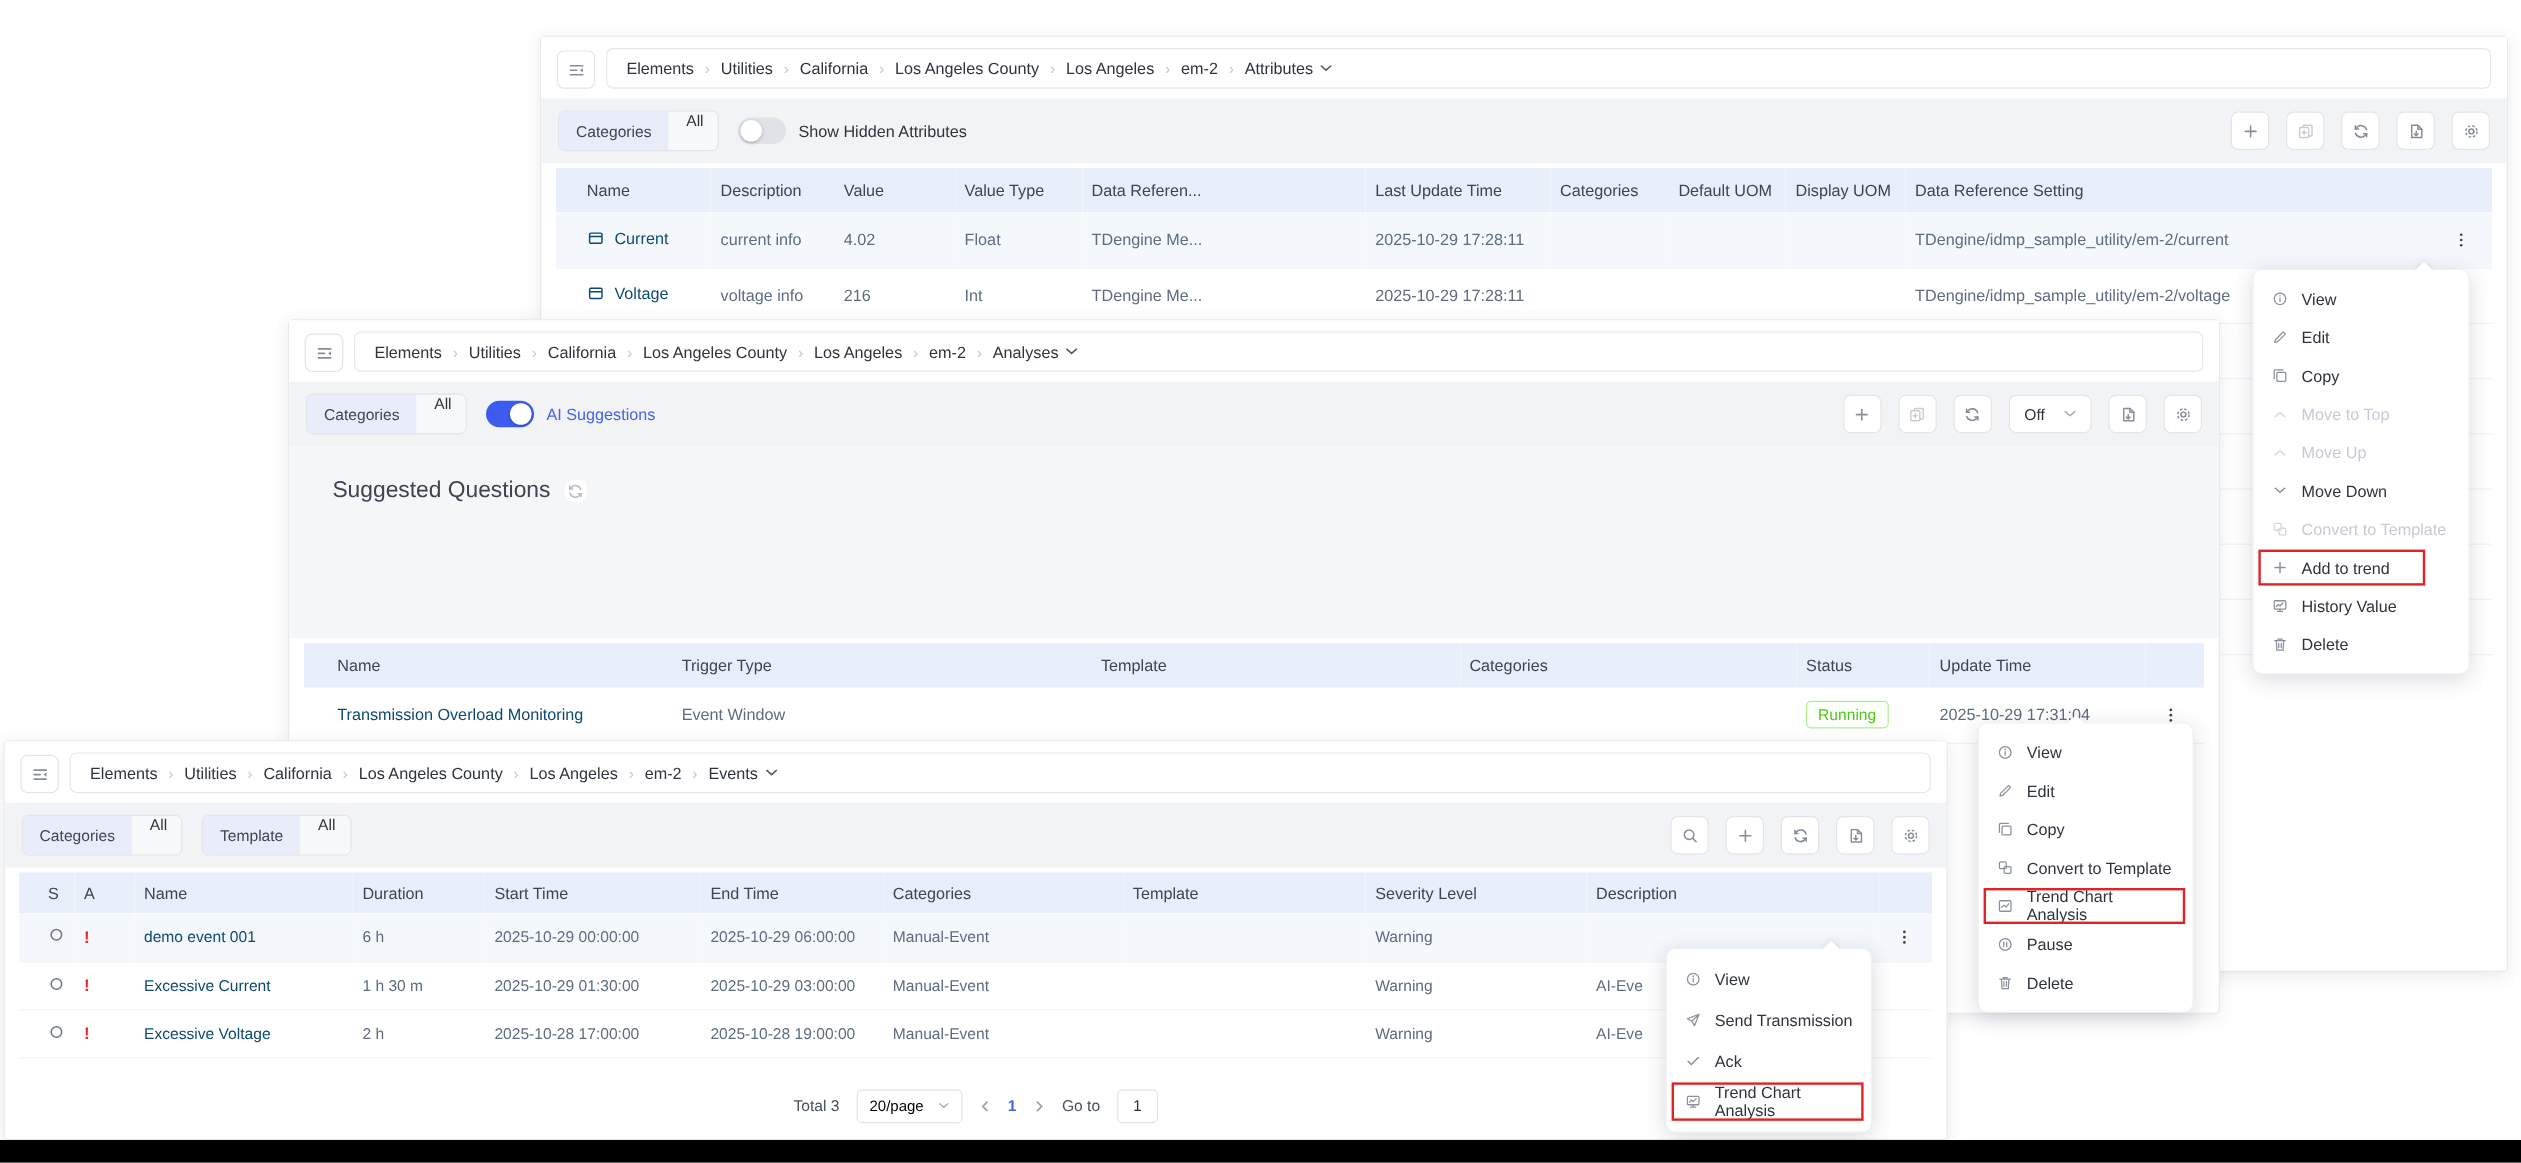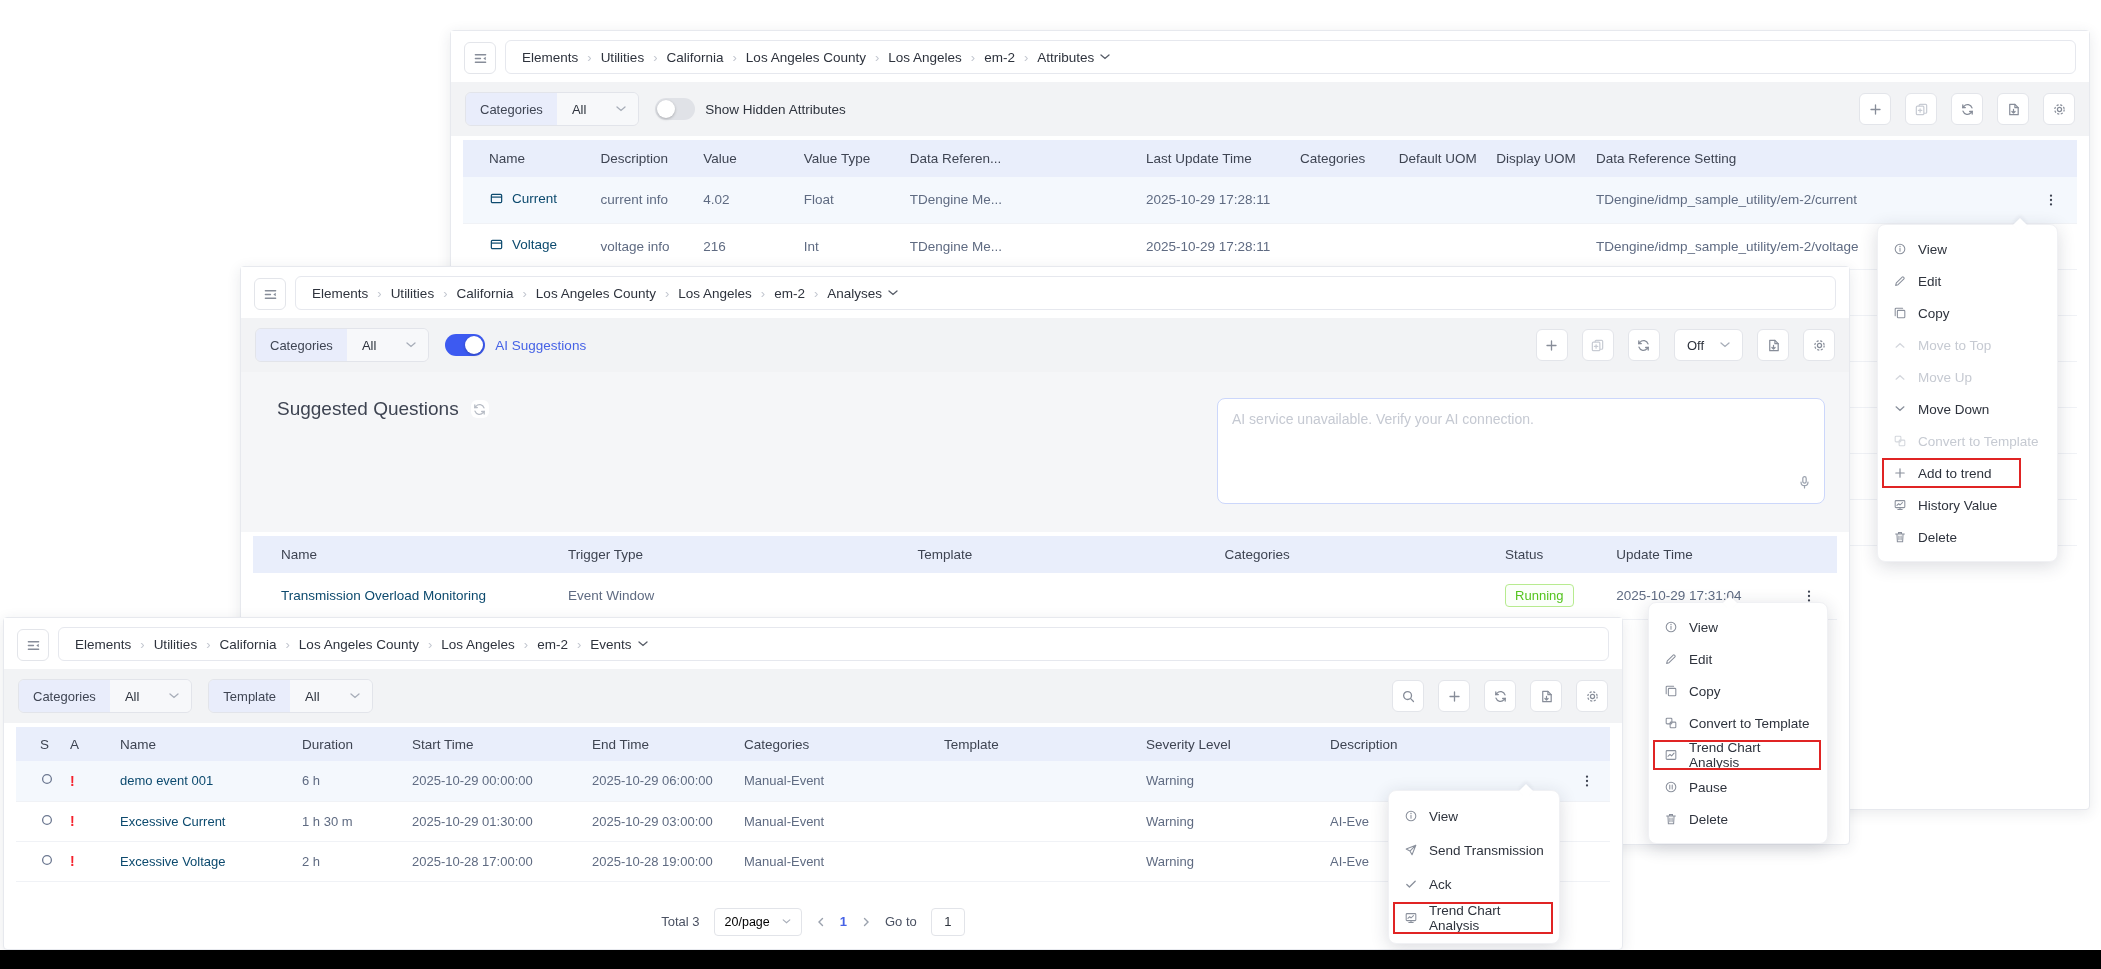--- a/index.html
+++ b/index.html
@@ -18,21 +18,21 @@
                 gap:9px; padding:0 16px; font-size:13.5px; color:#2e333d; background:#fff; }
   .crumb { cursor:pointer; }
   .crumb-sep { color:#c3c7d0; font-size:13px; }
   .crumb-cur { display:flex; align-items:center; gap:6px; }
   .crumb-cur svg { width:10px; height:6px; color:#555b66; }
 
   .filter-row { display:flex; align-items:center; gap:16px; padding:10px 14px; background:#f2f3f5; }
   .chip { display:flex; align-items:stretch; height:34px; border:1px solid #e2e4ea; border-radius:6px; overflow:hidden;
           font-size:13px; cursor:pointer; flex:0 0 auto; }
   .chip-label { background:#e9edfb; color:#3f4553; display:flex; align-items:center; padding:0 14px; }
-  .chip-value { background:#f7f8fa; color:#2e333d; display:flex; align-items:center; gap:30px; padding:0 12px 0 15px; }
+  .chip-value { background:#f7f8fa; color:#2e333d; display:flex; align-items:center; gap:30px; padding:0 12px 0 15px;flex-direction:column; }
   .chip-value svg { width:10px; height:6px; color:#a7adb8; }
   .toggle { width:40px; height:22px; border-radius:11px; background:#e0e2e7; position:relative; flex:0 0 auto; cursor:pointer; }
   .toggle .knob { position:absolute; top:2px; left:2px; width:18px; height:18px; border-radius:50%; background:#fff;
                   box-shadow:0 1px 3px rgba(0,0,0,.25); }
   .toggle.on { background:#3d5af1; }
   .toggle.on .knob { left:20px; }
   .toggle-label { font-size:13.5px; color:#2e333d; margin-left:-6px; }
   .toggle-label.blue { color:#4662e6; }
   .toolbar { margin-left:auto; display:flex; align-items:center; gap:14px; }
   .select-btn { height:32px; border:1px solid #e3e5ea; border-radius:6px; background:#fff; display:flex; align-items:center;
@@ -464,27 +464,20 @@
           <button class="icon-btn">
               <svg viewBox="0 0 16 16" fill="none" stroke="currentColor" stroke-width="1.4" stroke-linecap="round">
                 <path d="M12.8 6.3A5 5 0 0 0 4.2 4.6L3 5.9"></path>
                 <path d="M3 3.2v2.7h2.7"></path>
                 <path d="M3.2 9.7a5 5 0 0 0 8.6 1.7l1.2-1.3"></path>
                 <path d="M13 12.8v-2.7h-2.7"></path>
               </svg>
             </button>
         </div>
       </div>
-      <div class="ai-input">
-        <textarea placeholder="AI service unavailable. Verify your AI connection." style=""></textarea>
-        <button class="mic-btn"><svg viewBox="0 0 16 16" fill="none" stroke="currentColor" stroke-width="1.3" stroke-linecap="round">
-              <rect x="6.2" y="1.8" width="3.6" height="6.8" rx="1.8"></rect>
-              <path d="M4.3 7.6a3.7 3.7 0 0 0 7.4 0M8 11.3v2.5"></path>
-            </svg></button>
-      </div>
     </div>
     <table class="tbl">
       <colgroup>
           <col class="c-name">
           <col class="c-tt">
           <col class="c-tpl">
           <col class="c-cat">
           <col class="c-st">
           <col class="c-ut">
           <col class="c-act">

